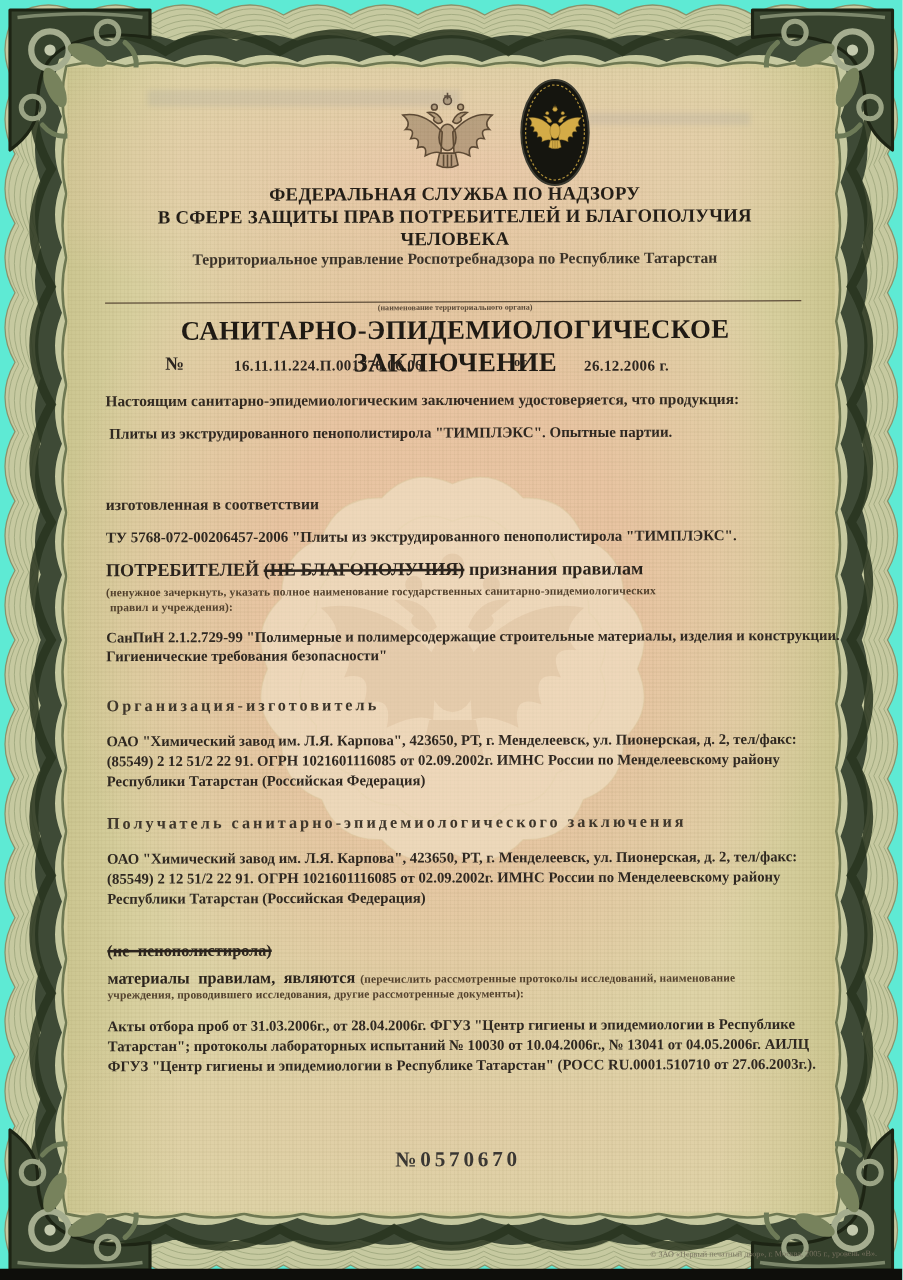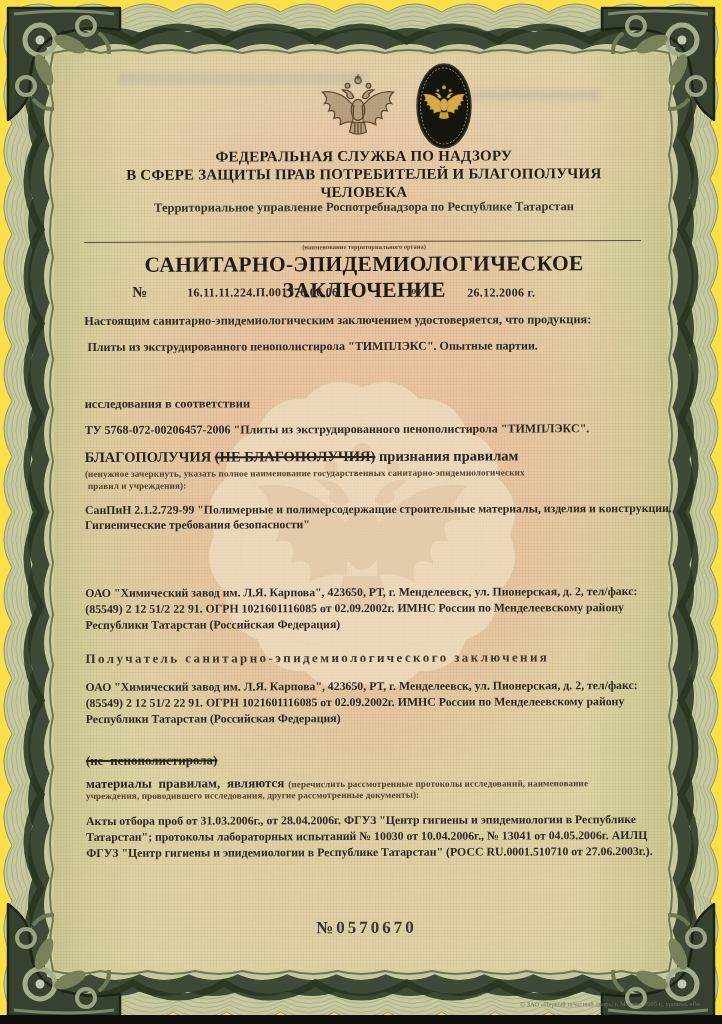--- a/index.html
+++ b/index.html
@@ -1,16 +1,16 @@
 <!DOCTYPE html>
 <html><head>
 <meta charset="utf-8">
 <style>
   html,body{margin:0;padding:0;background:#e8e8e4;}
-  .page{position:relative;width:722px;height:1024px;background:#fde047;overflow:hidden;
+  .page{position:relative;width:722px;height:1024px;background:#5eead4;overflow:hidden;
         font-family:"Liberation Serif", serif;}
   svg{display:block;}
   #border-svg,#decor-svg{position:absolute;left:0;top:0;pointer-events:none;}
   #paper{position:absolute;left:54px;top:54px;right:54px;bottom:54px;
     background:
       radial-gradient(ellipse 58% 48% at 50% 46%, #eac5a4 0%, #e8c4a2 40%, rgba(232,196,162,.45) 68%, rgba(232,196,162,0) 88%),
       radial-gradient(ellipse 80% 16% at 50% 9%, rgba(238,200,174,.75), rgba(238,200,174,0) 80%),
       radial-gradient(ellipse 75% 14% at 50% 92%, rgba(232,198,166,.4), rgba(232,198,166,0) 80%),
       linear-gradient(90deg,#ccc691 0%,#d7cf9e 8%,#ddd3a6 15%,#ded3a7 85%,#d7cf9e 92%,#ccc691 100%);}
   #paper::after{content:"";position:absolute;inset:0;
@@ -130,34 +130,35 @@
     <div class="t c bigtitle" style="top:252px;">САНИТАРНО-ЭПИДЕМИОЛОГИЧЕСКОЕ ЗАКЛЮЧЕНИЕ</div>
 
     <div class="t numlbl" style="left:133px;top:282px;">№</div>
     <div class="t num nw" style="left:188px;top:285px;">16.11.11.224.П.001770.06.06</div>
     <div class="t num" style="left:412px;top:285px;font-size:10px;">от</div>
     <div class="t num nw" style="left:468px;top:286px;">26.12.2006 г.</div>
 
     <div class="t body nw" style="left:85px;top:313px;">Настоящим санитарно-эпидемиологическим заключением удостоверяется, что продукция:</div>
     <div class="t body2 nw" style="left:88px;top:338px;font-size:12px;">Плиты из экструдированного пенополистирола "ТИМПЛЭКС". Опытные партии.</div>
 
-    <div class="t body nw" style="left:85px;top:396px;font-size:12.5px;">исследования в соответствии</div>
+    <div class="t body nw" style="left:85px;top:396px;font-size:12.5px;">изготовленная в соответствии</div>
     <div class="t body2 nw" style="left:85px;top:421px;font-size:12px;">ТУ 5768-072-00206457-2006 "Плиты из экструдированного пенополистирола "ТИМПЛЭКС".</div>
 
     <div class="t sootv nw" style="left:85px;top:448px;">
-      <span>БЛАГОПОЛУЧИЯ</span>
+      <span>ПОТРЕБИТЕЛЕЙ</span>
       <span class="strike">(НЕ БЛАГОПОЛУЧИЯ)</span>
       <span>признания правилам</span>
     </div>
     <div class="t note nw" style="left:85px;top:468px;">(ненужное зачеркнуть, указать полное наименование государственных санитарно-эпидемиологических</div>
     <div class="t note nw" style="left:88px;top:480px;">правил и учреждения):</div>
 
     <div class="t body2 nw" style="left:85px;top:501px;">СанПиН 2.1.2.729-99 "Полимерные и полимерсодержащие строительные материалы, изделия и конструкции.</div>
     <div class="t body2 nw" style="left:85px;top:516px;">Гигиенические требования безопасности"</div>
 
+    <div class="t sechead nw" style="left:85px;top:556px;">Организация-изготовитель</div>
     <div class="t body2 nw" style="left:85px;top:584px;">ОАО "Химический завод им. Л.Я. Карпова", 423650, РТ, г. Менделеевск, ул. Пионерская, д. 2, тел/факс:</div>
     <div class="t body2 nw" style="left:85px;top:600px;">(85549) 2 12 51/2 22 91. ОГРН 1021601116085 от 02.09.2002г. ИМНС России по Менделеевскому району</div>
     <div class="t body2 nw" style="left:85px;top:616px;">Республики Татарстан (Российская Федерация)</div>
 
     <div class="t sechead nw" style="left:85px;top:650px;">Получатель санитарно-эпидемиологического заключения</div>
     <div class="t body2 nw" style="left:85px;top:678px;">ОАО "Химический завод им. Л.Я. Карпова", 423650, РТ, г. Менделеевск, ул. Пионерская, д. 2, тел/факс:</div>
     <div class="t body2 nw" style="left:85px;top:694px;">(85549) 2 12 51/2 22 91. ОГРН 1021601116085 от 02.09.2002г. ИМНС России по Менделеевскому району</div>
     <div class="t body2 nw" style="left:85px;top:710px;">Республики Татарстан (Российская Федерация)</div>
 
     <div class="t row basislead" style="top:752px;">

